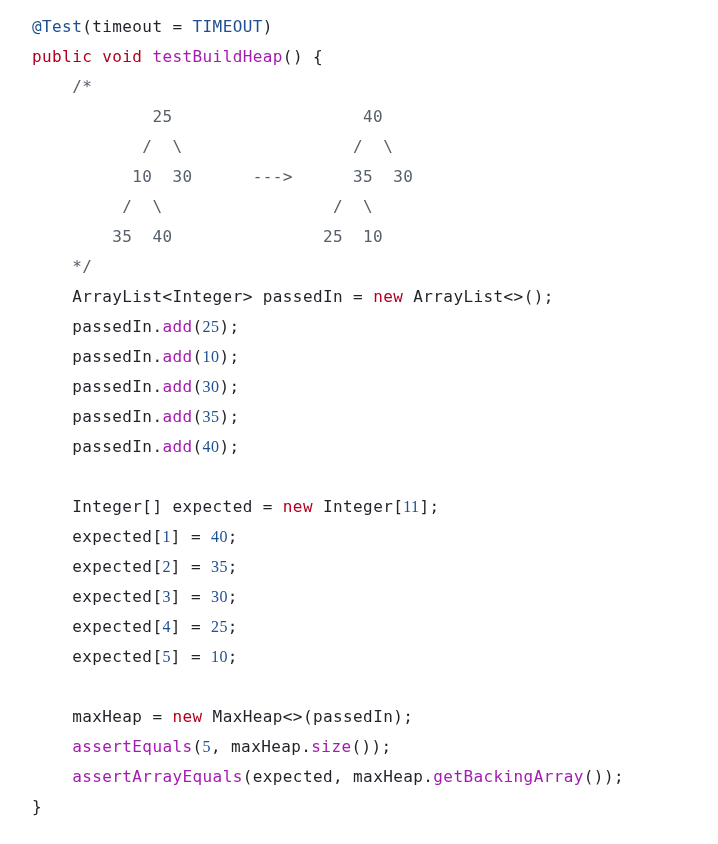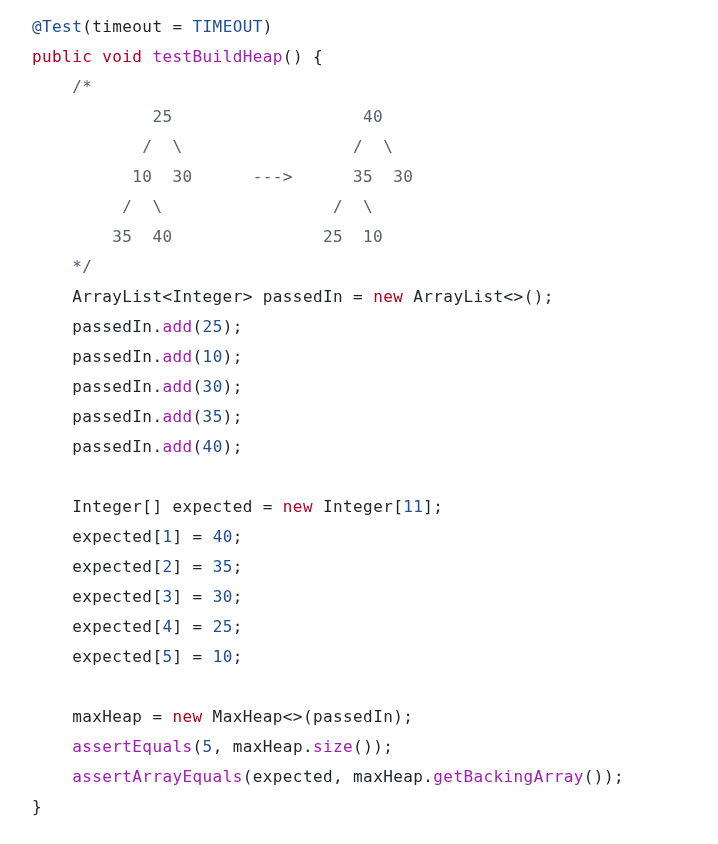--- a/index.html
+++ b/index.html
@@ -7,20 +7,20 @@
   .code {
     position:absolute; left:32px; top:12px;
     font-family:"DejaVu Sans Mono","Liberation Mono",monospace;
     font-size:16px; line-height:30px; color:#1f2328;
     white-space:pre; letter-spacing:0.4px;
   }
   .line { height:30px; }
   .kw { color:#b1001f;text-align:right; }
   .ann { color:#1d4f91; }
   .const { color:#1d4f91; }
-  .num { color:#1d4f91; }
+  .num { color:#1d4f91;font-family:Liberation Serif, serif; }
   .fn { color:#a21caf; }
   .cm { color:#57606a; }
 </style>
 </head>
 <body>
 
 <div class="code" id="code"><div class="line"><span class="ann">@Test</span><span>(timeout = </span><span class="const">TIMEOUT</span><span>)</span></div><div class="line"><span class="kw">public void</span><span> </span><span class="fn">testBuildHeap</span><span>() {</span></div><div class="line"><span class="cm">    /*</span></div><div class="line"><span class="cm">            25                   40</span></div><div class="line"><span class="cm">           /  \                 /  \</span></div><div class="line"><span class="cm">          10  30      ---&gt;      35  30</span></div><div class="line"><span class="cm">         /  \                 /  \</span></div><div class="line"><span class="cm">        35  40               25  10</span></div><div class="line"><span class="cm">    */</span></div><div class="line"><span>    ArrayList&lt;Integer&gt; passedIn = </span><span class="kw">new</span><span> ArrayList&lt;&gt;();</span></div><div class="line"><span>    passedIn.</span><span class="fn">add</span><span>(</span><span class="num">25</span><span>);</span></div><div class="line"><span>    passedIn.</span><span class="fn">add</span><span>(</span><span class="num">10</span><span>);</span></div><div class="line"><span>    passedIn.</span><span class="fn">add</span><span>(</span><span class="num">30</span><span>);</span></div><div class="line"><span>    passedIn.</span><span class="fn">add</span><span>(</span><span class="num">35</span><span>);</span></div><div class="line"><span>    passedIn.</span><span class="fn">add</span><span>(</span><span class="num">40</span><span>);</span></div><div class="line">&nbsp;</div><div class="line"><span>    Integer[] expected = </span><span class="kw">new</span><span> Integer[</span><span class="num">11</span><span>];</span></div><div class="line"><span>    expected[</span><span class="num">1</span><span>] = </span><span class="num">40</span><span>;</span></div><div class="line"><span>    expected[</span><span class="num">2</span><span>] = </span><span class="num">35</span><span>;</span></div><div class="line"><span>    expected[</span><span class="num">3</span><span>] = </span><span class="num">30</span><span>;</span></div><div class="line"><span>    expected[</span><span class="num">4</span><span>] = </span><span class="num">25</span><span>;</span></div><div class="line"><span>    expected[</span><span class="num">5</span><span>] = </span><span class="num">10</span><span>;</span></div><div class="line">&nbsp;</div><div class="line"><span>    maxHeap = </span><span class="kw">new</span><span> MaxHeap&lt;&gt;(passedIn);</span></div><div class="line"><span>    </span><span class="fn">assertEquals</span><span>(</span><span class="num">5</span><span>, maxHeap.</span><span class="fn">size</span><span>());</span></div><div class="line"><span>    </span><span class="fn">assertArrayEquals</span><span>(expected, maxHeap.</span><span class="fn">getBackingArray</span><span>());</span></div><div class="line"><span>}</span></div></div>
 
 </body></html>

